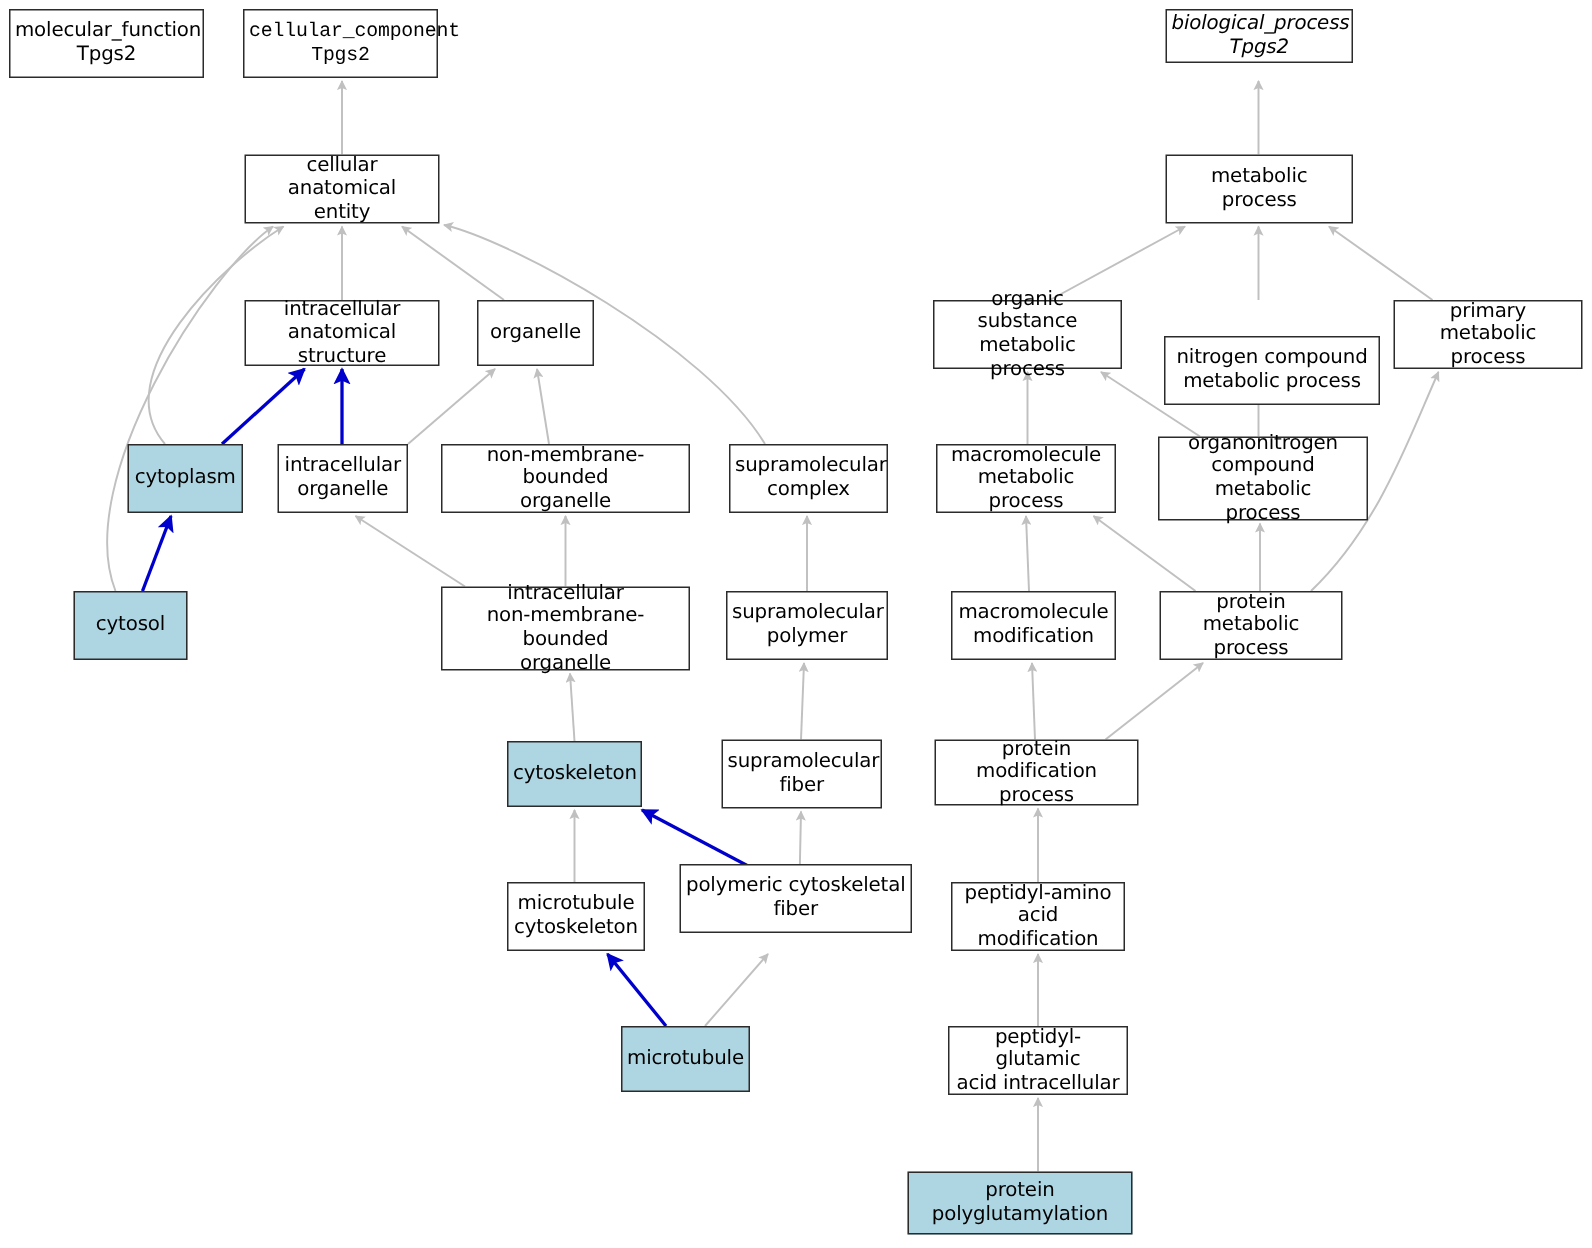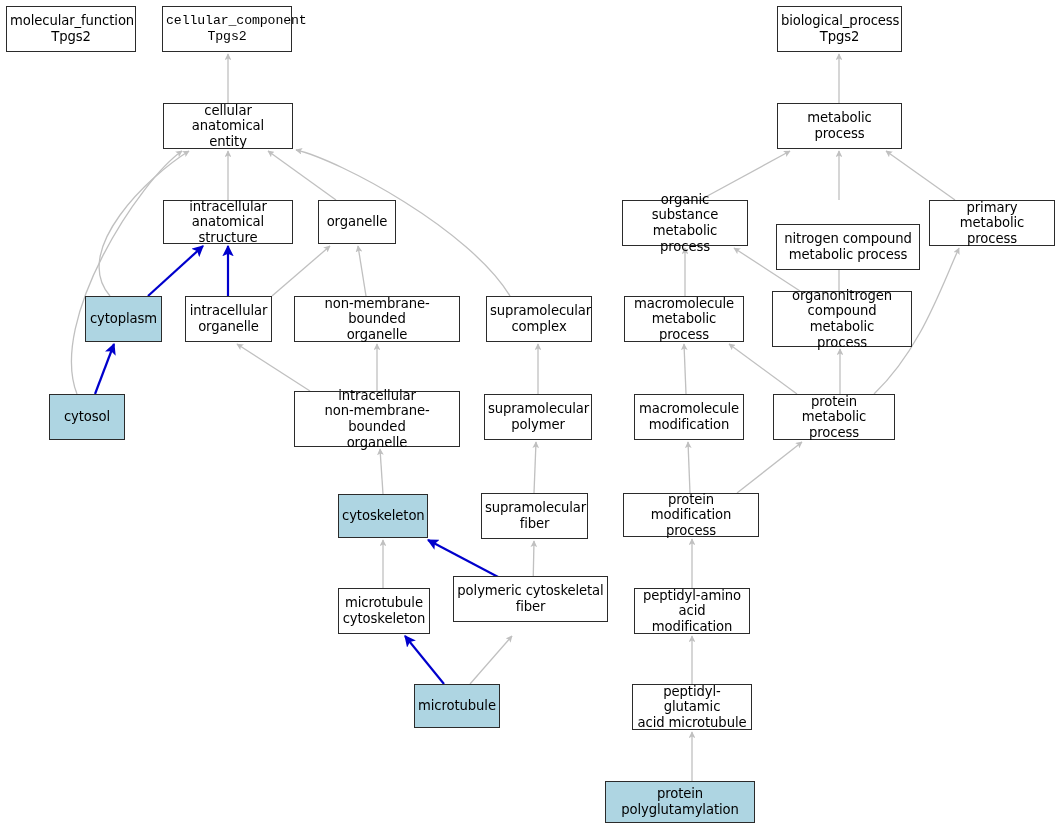--- a/index.html
+++ b/index.html
@@ -104,21 +104,21 @@
         <path d="M692,588 L692,539" fill="none" stroke="#c0c0c0" stroke-width="1.3" marker-end="url(#arrow-default)"></path>
         <path d="M692,684 L692,636" fill="none" stroke="#c0c0c0" stroke-width="1.3" marker-end="url(#arrow-default)"></path>
         <path d="M692,781 L692,732" fill="none" stroke="#c0c0c0" stroke-width="1.3" marker-end="url(#arrow-default)"></path>
       </g>
   </svg>
   <div id="nodes">
       <div class="node" style="left: 6px; top: 6px; width: 130px; height: 46px;"><span class="label">molecular_function
 Tpgs2</span></div>
       <div class="node" style="left: 162px; top: 6px; width: 130px; height: 46px; font-family: Liberation Mono, monospace;"><span class="label">cellular_component
 Tpgs2</span></div>
-      <div class="node" style="left: 777px; top: 6px; width: 125px; height: 46px;"><span class="label">biological_process
+      <div class="node" style="left: 777px; top: 6px; width: 125px; height: 36px; font-style: italic;"><span class="label">biological_process
 Tpgs2</span></div>
       <div class="node" style="left: 163px; top: 103px; width: 130px; height: 46px;"><span class="label">cellular anatomical
 entity</span></div>
       <div class="node" style="left: 777px; top: 103px; width: 125px; height: 46px;"><span class="label">metabolic process</span></div>
       <div class="node" style="left: 163px; top: 200px; width: 130px; height: 44px;"><span class="label">intracellular
 anatomical structure</span></div>
       <div class="node" style="left: 318px; top: 200px; width: 78px; height: 44px;"><span class="label">organelle</span></div>
       <div class="node" style="left: 622px; top: 200px; width: 126px; height: 46px;"><span class="label">organic substance
 metabolic process</span></div>
       <div class="node" style="left: 776px; top: 200px; width: 144px; height: 46px; margin-top: 24px;"><span class="label">nitrogen compound
@@ -153,16 +153,16 @@
       <div class="node" style="left: 623px; top: 493px; width: 136px; height: 44px;"><span class="label">protein modification
 process</span></div>
       <div class="node" style="left: 338px; top: 588px; width: 92px; height: 46px;"><span class="label">microtubule
 cytoskeleton</span></div>
       <div class="node" style="left: 453px; top: 576px; width: 155px; height: 46px;"><span class="label">polymeric cytoskeletal
 fiber</span></div>
       <div class="node" style="left: 634px; top: 588px; width: 116px; height: 46px;"><span class="label">peptidyl-amino
 acid modification</span></div>
       <div class="node highlight" style="left: 414px; top: 684px; width: 86px; height: 44px;"><span class="label">microtubule</span></div>
       <div class="node" style="left: 632px; top: 684px; width: 120px; height: 46px;"><span class="label">peptidyl-glutamic
-acid microtubule</span></div>
+acid intracellular</span></div>
       <div class="node highlight" style="left: 605px; top: 781px; width: 150px; height: 42px;"><span class="label">protein polyglutamylation</span></div>
     </div>
 </div>
 
 </body></html>

